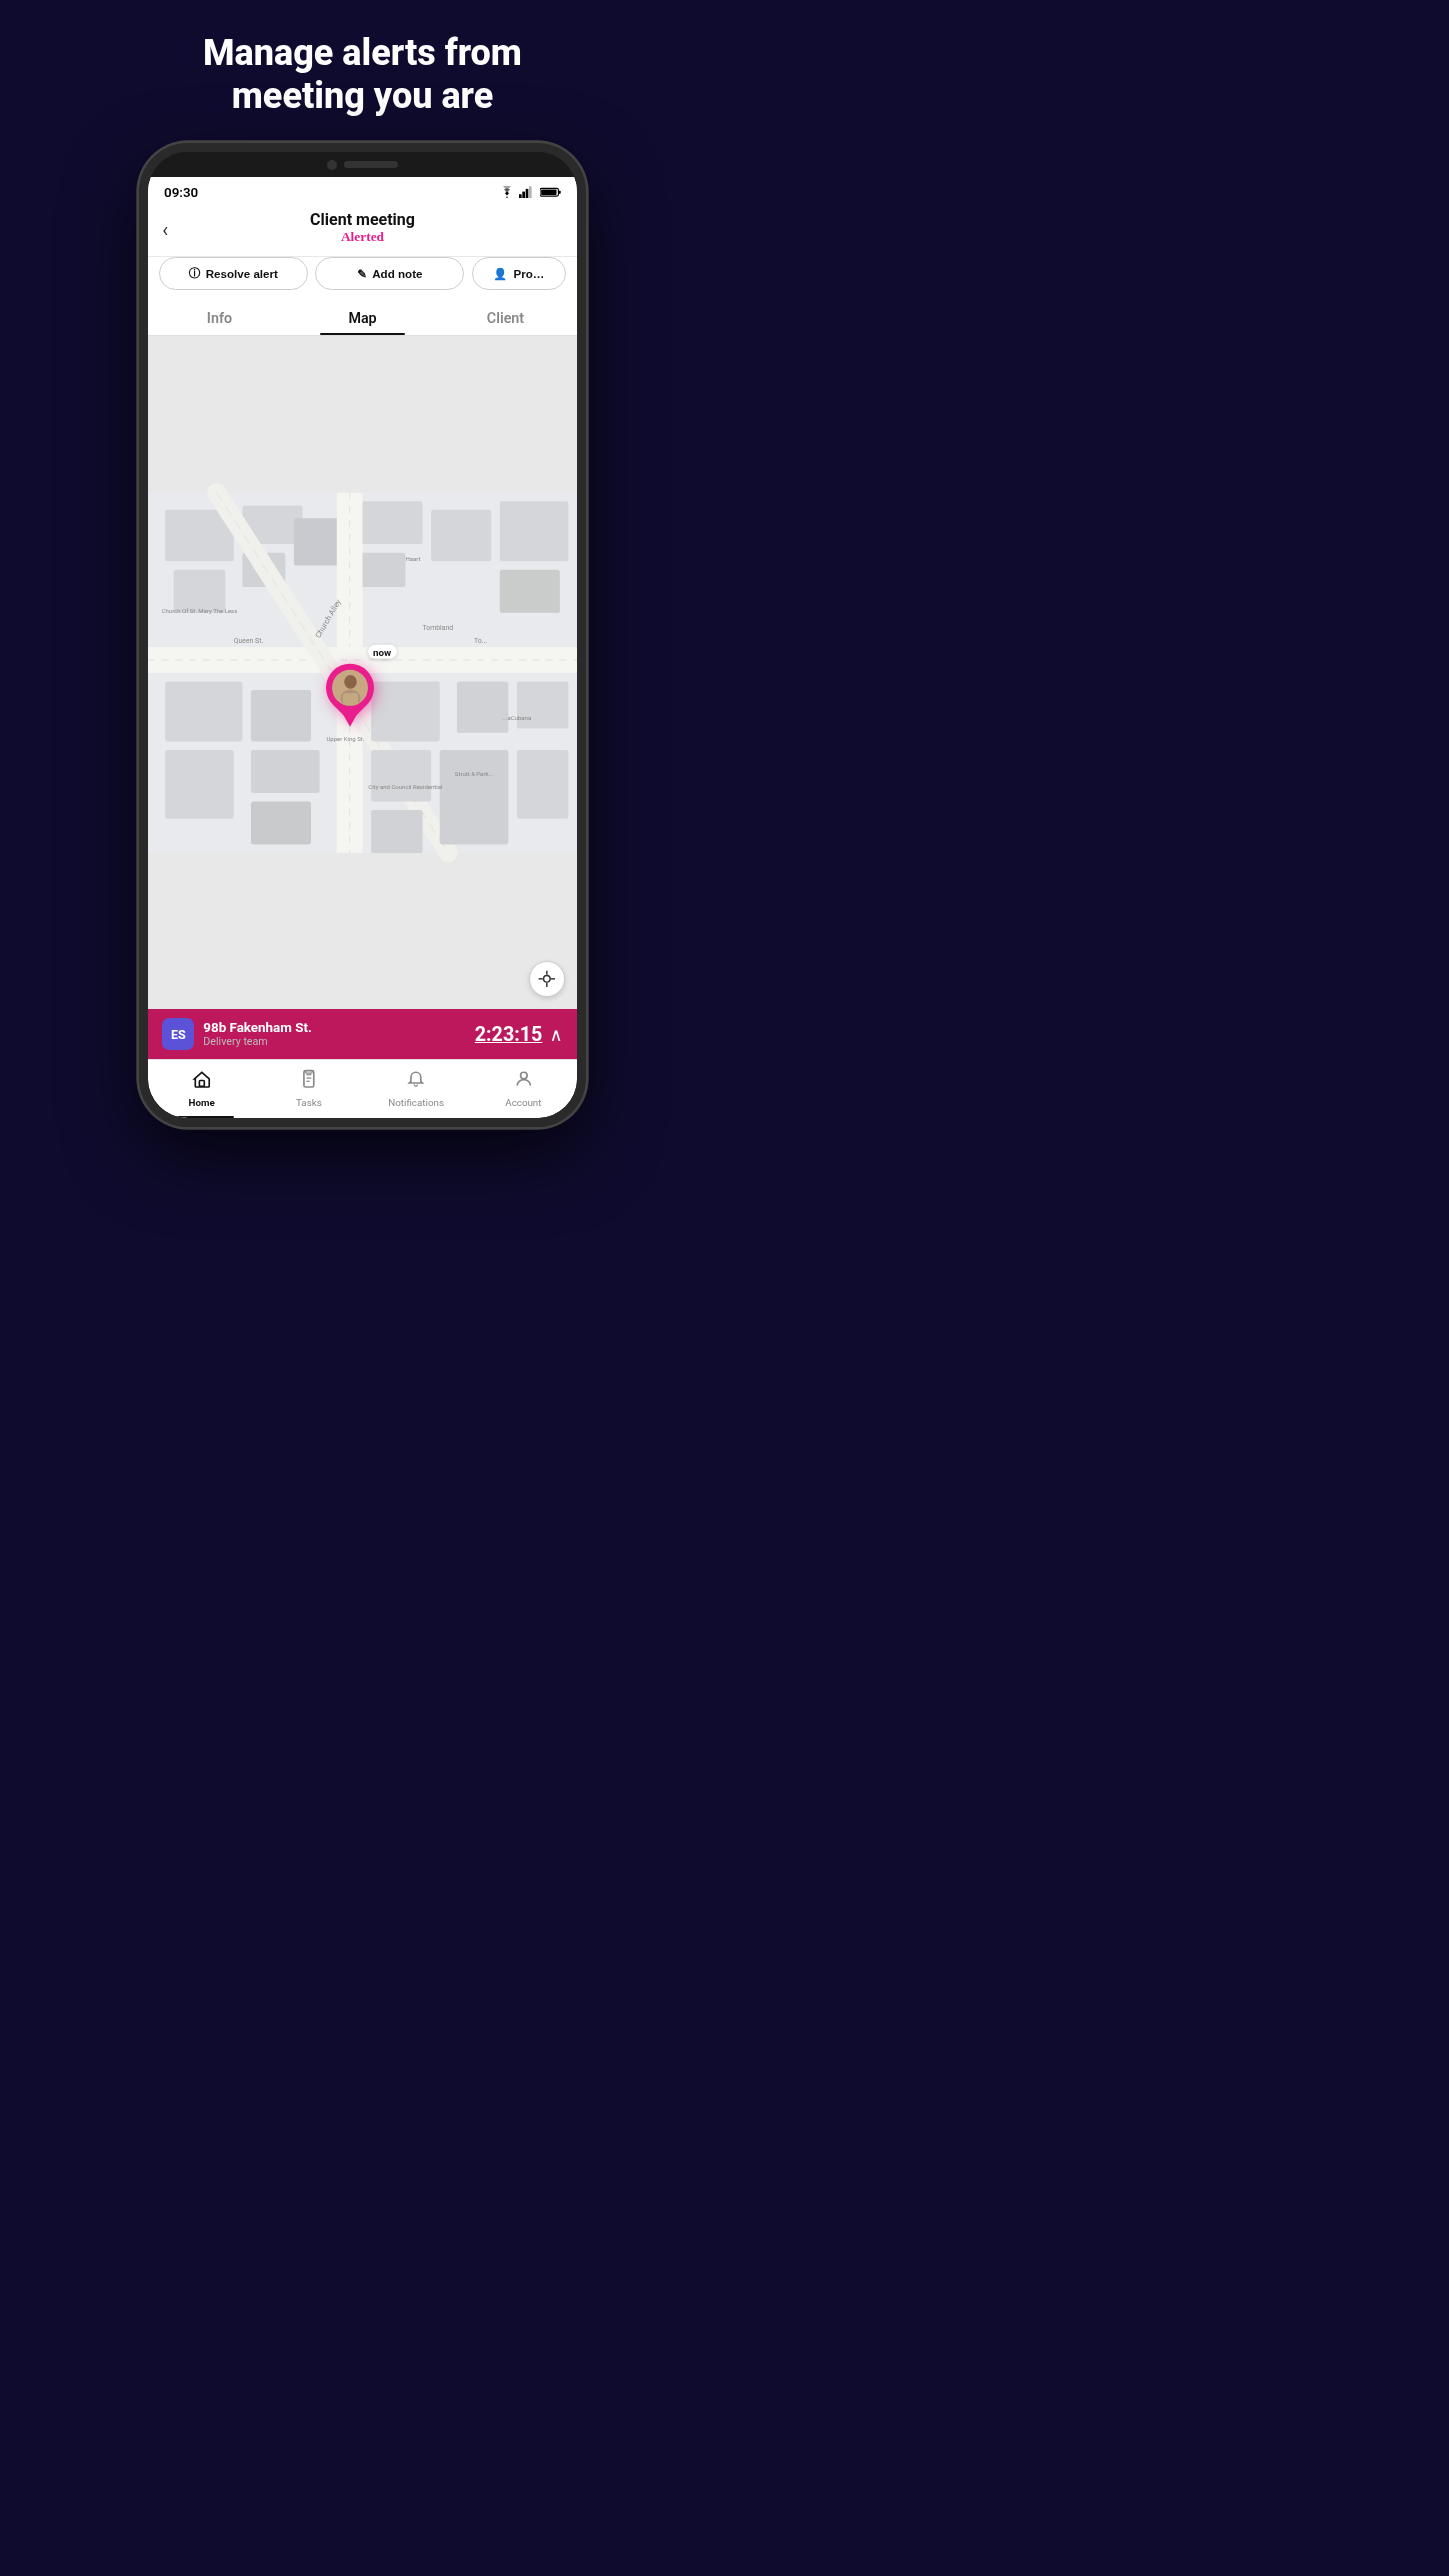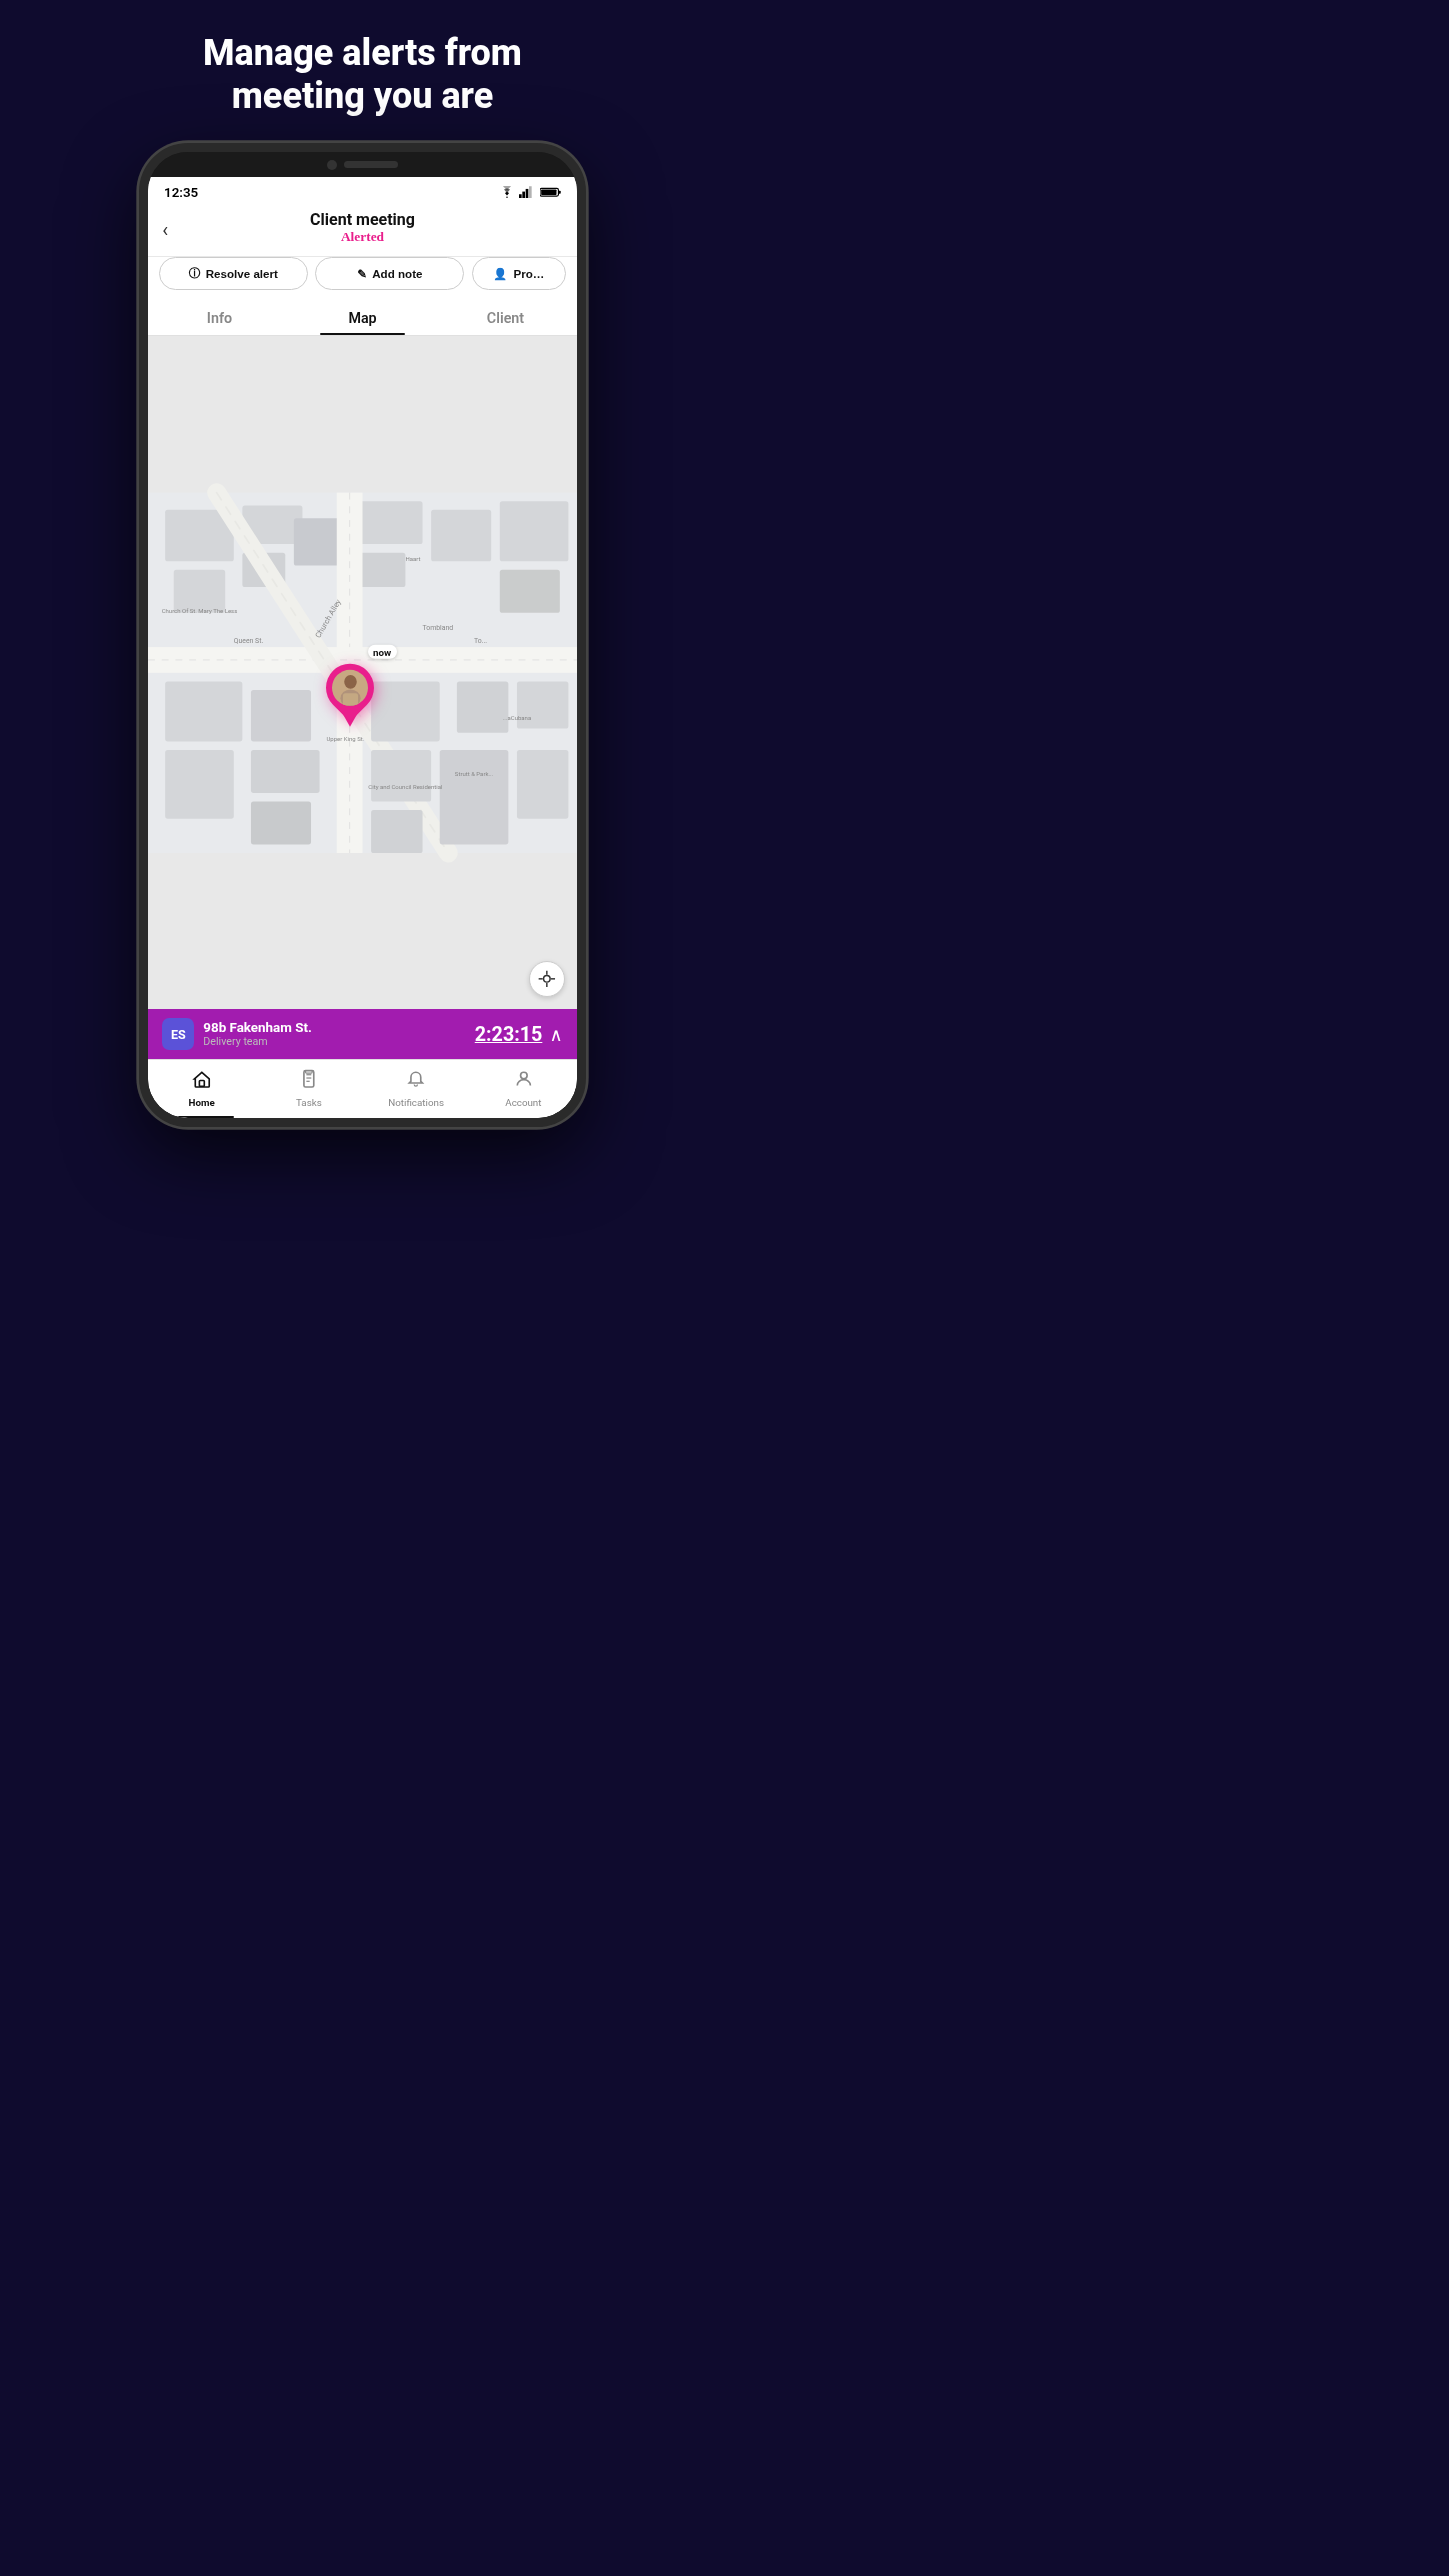--- a/index.html
+++ b/index.html
@@ -350,21 +350,21 @@
       display: flex;
       align-items: center;
       justify-content: center;
       font-size: 16px;
       cursor: pointer;
       box-shadow: 0 1.8px 5.4px rgba(0,0,0,0.15);
     }
 
     
     .bottom-strip {
-      background: #a21caf;
+      background: #be185d;
       padding: 9px 14.3px;
       display: flex;
       align-items: center;
       justify-content: space-between;
       flex-shrink: 0;
     }
 
     .bottom-strip-left {
       display: flex;
       align-items: center;
@@ -476,21 +476,21 @@
   <div class="phone-frame">
 
     <div class="phone-top-bar">
       <div class="phone-notch-camera"></div>
       <div class="phone-notch-speaker"></div>
     </div>
 
     <div class="phone-screen">
 
       <div class="status-bar">
-        <span class="status-time">12:35</span>
+        <span class="status-time">09:30</span>
         <div class="status-icons">
           <svg width="16" height="12.5" viewBox="0 0 24 18">
             <path d="M12 14l3-3.5A4 4 0 0 0 9 10.5L12 14z" fill="#000"></path>
             <path d="M12 18l1.5-1.8a2 2 0 0 0-3 0L12 18z" fill="#000"></path>
             <path d="M12 10L16.5 5A8 8 0 0 0 7.5 5L12 10z" fill="#000" opacity="0.6"></path>
             <path d="M12 6L18 0A14 14 0 0 0 6 0L12 6z" fill="#000" opacity="0.35"></path>
           </svg>
           <svg width="16" height="12.5" viewBox="0 0 24 18">
             <rect x="0" y="12" width="4" height="6" fill="#000"></rect>
             <rect x="5" y="8" width="4" height="10" fill="#000"></rect>

